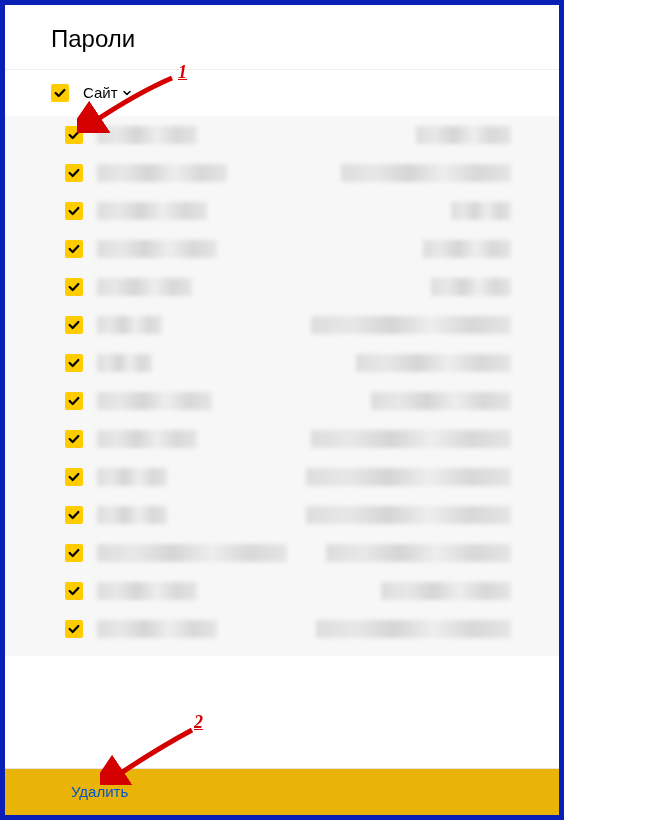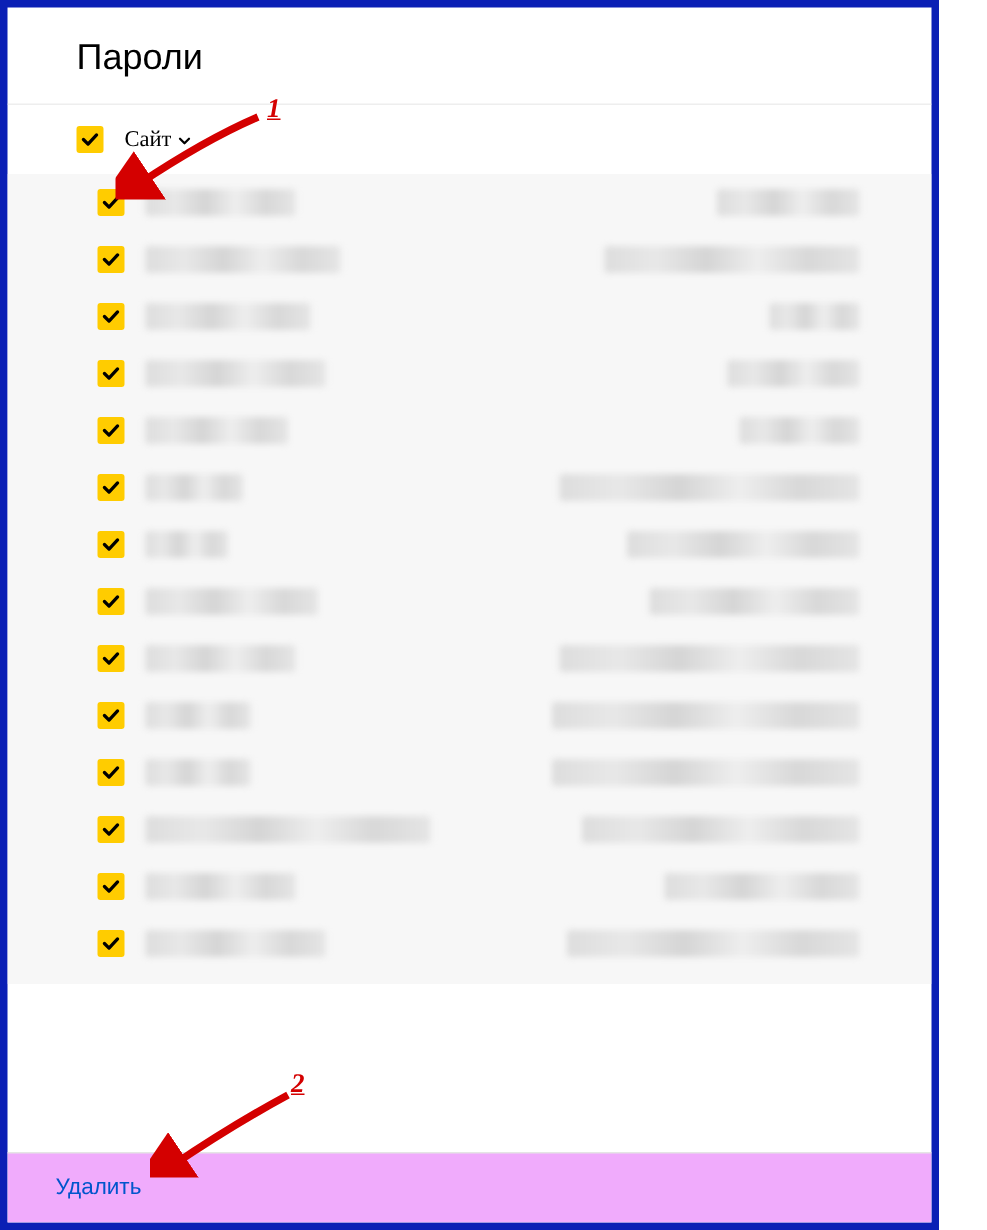--- a/index.html
+++ b/index.html
@@ -3,41 +3,40 @@
   <meta charset="utf-8">
   <style>
     * { margin: 0; padding: 0; box-sizing: border-box; }
     body {
       font-family: Arial, Helvetica, sans-serif;
       width: 658px;
       height: 820px;
       position: relative;
     }
     .window {
-      width: 626px;
+      width: 564px;
       height: 820px;
       border: 5px solid #0a1fb5;
       background: #fff;
       position: relative;
       overflow: hidden;
     }
     .header {
       padding: 20px 0 16px 46px;
       border-bottom: 1px solid #eee;
     }
     .header h1 {
       font-size: 24px;
       font-weight: 400;
       color: #000;
     }
     .columns-header {
       display: flex;
       padding: 14px 0 14px 46px;
-      align-items: flex-end;
-      font-family: Liberation Serif, serif;
+      align-items: flex-start;
     }
     .checkbox {
       width: 18px;
       height: 18px;
       background: #ffcc00;
       border-radius: 2px;
       display: inline-flex;
       align-items: center;
       justify-content: center;
       flex-shrink: 0;
@@ -78,22 +77,22 @@
     .row .login-blur {
       margin-left: auto;
       margin-right: 48px;
     }
     .footer {
       position: absolute;
       bottom: 0;
       left: 0;
       right: 0;
       border-top: 1px solid #e5e5e5;
-      padding: 14px 0 14px 32px;
-      background: #f0abfc;
+      padding: 14px 0 14px 66px;
+      background: #eab308;
     }
     .delete-btn {
       color: #0055cc;
       font-size: 15px;
       background: none;
       border: none;
       cursor: pointer;
     }
     
     .anno-num {

